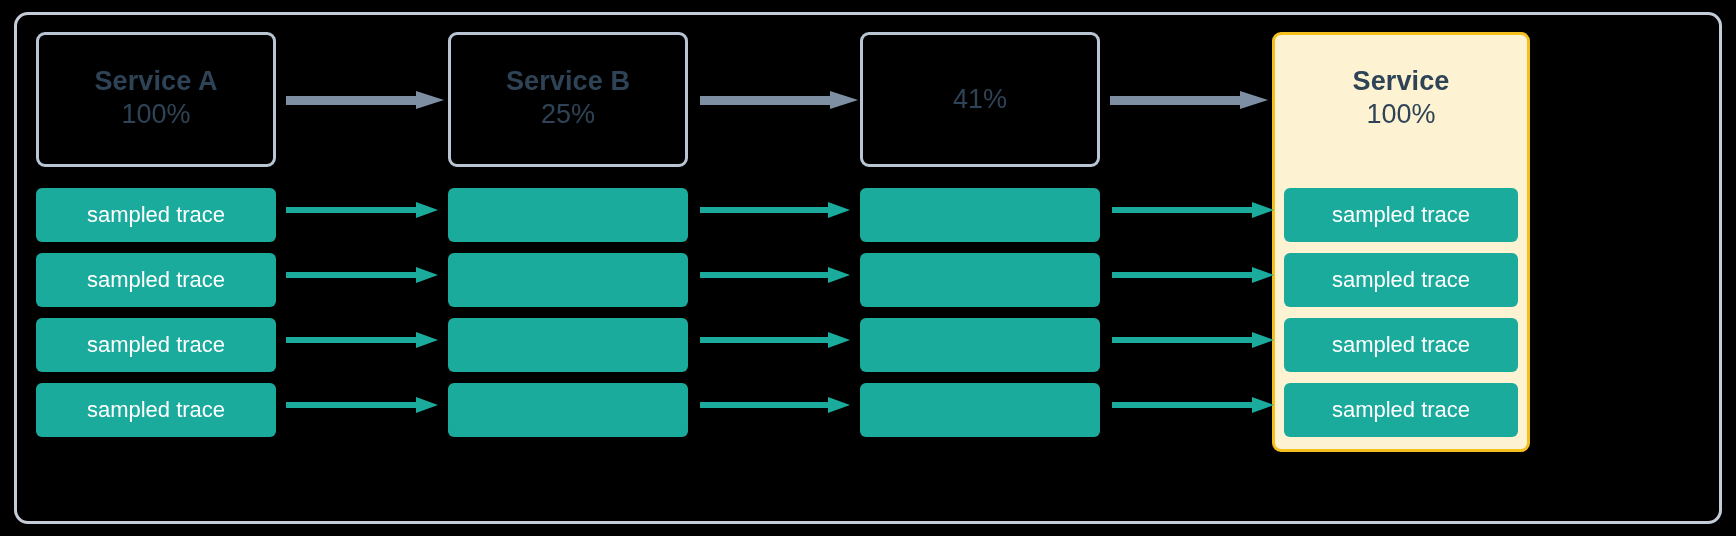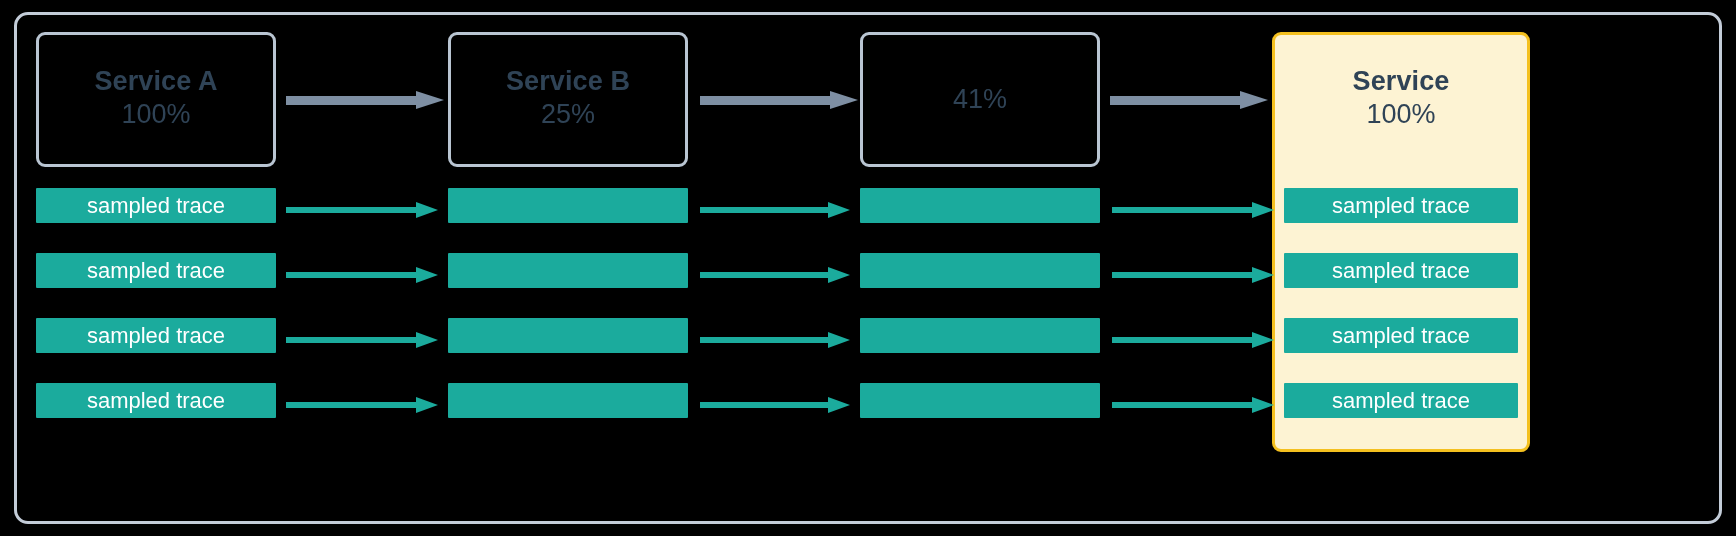--- a/index.html
+++ b/index.html
@@ -103,23 +103,23 @@
     border-bottom: 9px solid transparent;
     border-left: 28px solid #7e8fa3;
   }
   .ag1 { left: 286px; }
   .ag2 { left: 700px; }
   .ag3 { left: 1110px; }
 
   
   .trace-bar {
     position: absolute;
-    height: 35px;
+    height: 54px;
     background: #1bab9d;
-    border-radius: 1px;
+    border-radius: 6px;
     display: flex;
     align-items: center;
     justify-content: center;
     color: #ffffff;
     font-size: 22px;
     font-weight: 400;
   }
   .bar-c1 { left: 36px;   width: 240px; }
   .bar-c2 { left: 448px;  width: 240px; }
   .bar-c3 { left: 860px;  width: 240px; }

